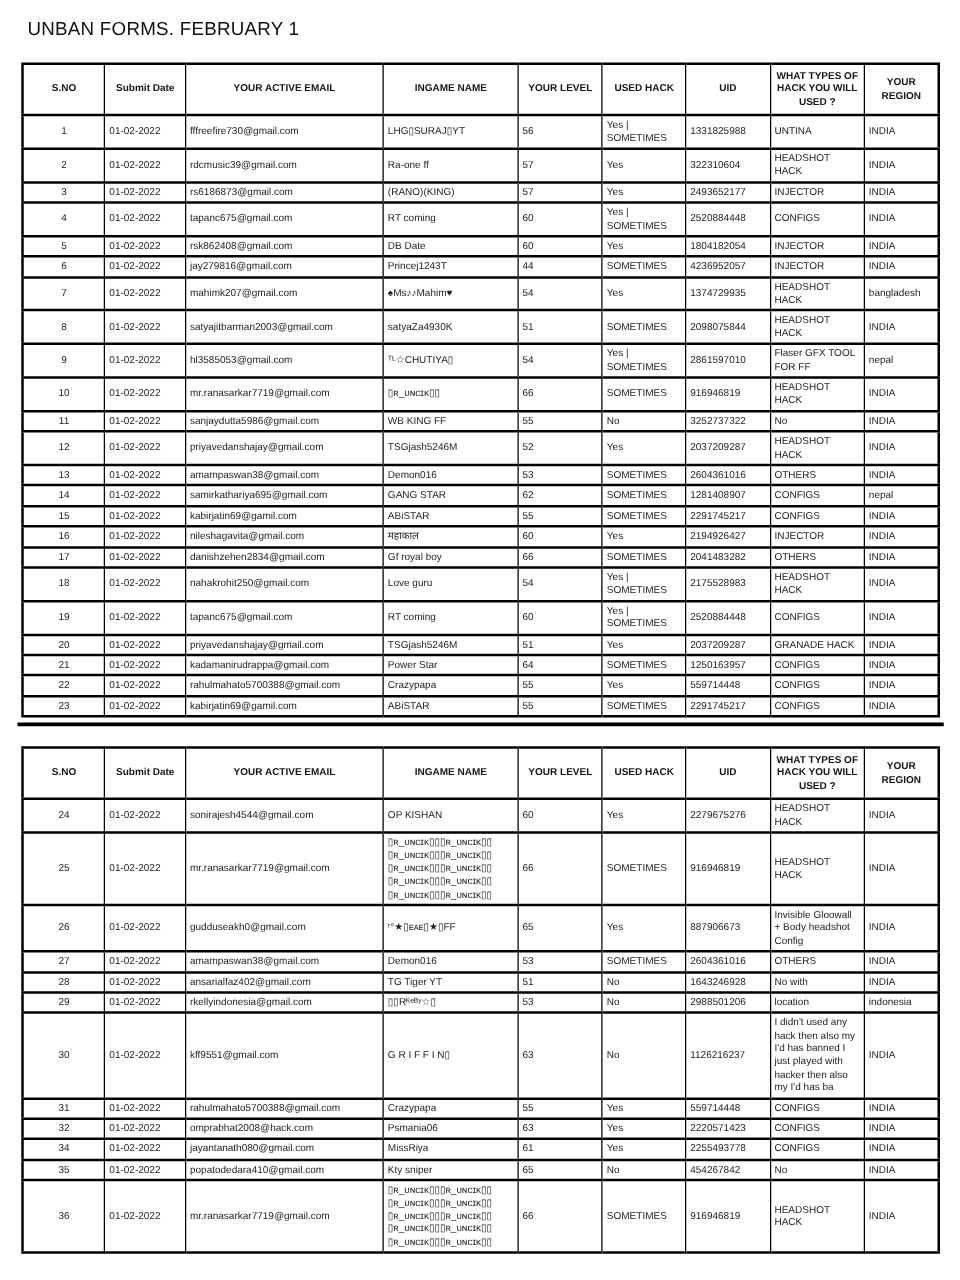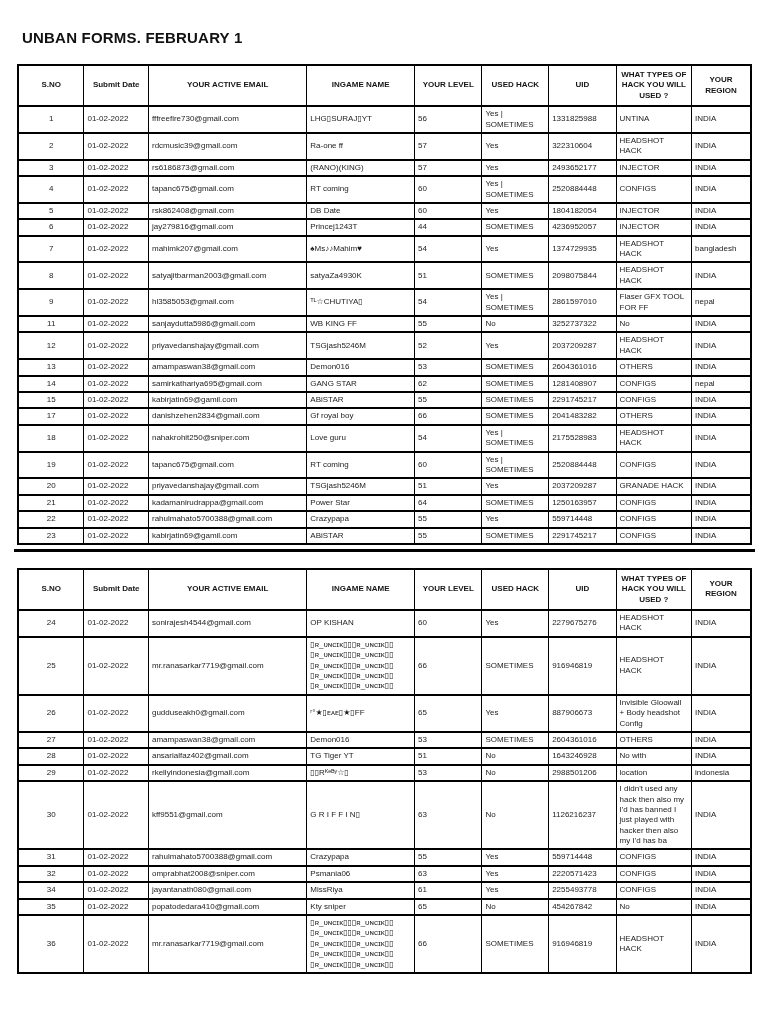--- a/index.html
+++ b/index.html
@@ -1,22 +1,22 @@
 <!DOCTYPE html>
 <html><head>
 <meta charset="utf-8">
 <style>
   html,body{margin:0;padding:0;}
   body{
     width:768px;height:1024px;overflow:hidden;background:#ffffff;
     font-family:"Liberation Sans","DejaVu Sans",sans-serif;color:#1c1c1c;
   }
   .page-title{
-    font-size:15px;font-weight:700;color:#111;
-    margin:29px 0 18px 22px;letter-spacing:.2px;
+    font-size:15px;font-weight:400;color:#111;
+    margin:15px 0 18px 22px;letter-spacing:.2px;
   }
   table.unban-table{
     width:735px;margin-left:17px;border-collapse:collapse;table-layout:fixed;
     font-size:8px;border:2px solid #000;
   }
   table.unban-table th,
   table.unban-table td{
     border:1px solid #000;border-top-width:2px;border-bottom-width:2px;
     padding:2px 3px;vertical-align:middle;overflow:hidden;word-wrap:break-word;
     line-height:1.3;
@@ -158,20 +158,31 @@
           <td class="col-email">hl3585053@gmail.com</td>
           <td class="col-ingame-name">ᵀᴸ☆CHUTIYA▯</td>
           <td class="col-level">54</td>
           <td class="col-used-hack">Yes |
 SOMETIMES</td>
           <td class="col-uid">2861597010</td>
           <td class="col-hack-type">Flaser GFX TOOL FOR FF</td>
           <td class="col-region">nepal</td>
         </tr>
         <tr>
+          <td class="col-sno">10</td>
+          <td class="col-submit-date">01-02-2022</td>
+          <td class="col-email">mr.ranasarkar7719@gmail.com</td>
+          <td class="col-ingame-name">▯ʀ_ᴜɴᴄɪᴋ▯▯</td>
+          <td class="col-level">66</td>
+          <td class="col-used-hack">SOMETIMES</td>
+          <td class="col-uid">916946819</td>
+          <td class="col-hack-type">HEADSHOT HACK</td>
+          <td class="col-region">INDIA</td>
+        </tr>
+        <tr>
           <td class="col-sno">11</td>
           <td class="col-submit-date">01-02-2022</td>
           <td class="col-email">sanjaydutta5986@gmail.com</td>
           <td class="col-ingame-name">WB KING FF</td>
           <td class="col-level">55</td>
           <td class="col-used-hack">No</td>
           <td class="col-uid">3252737322</td>
           <td class="col-hack-type">No</td>
           <td class="col-region">INDIA</td>
         </tr>
@@ -213,34 +224,45 @@
           <td class="col-submit-date">01-02-2022</td>
           <td class="col-email">kabirjatin69@gamil.com</td>
           <td class="col-ingame-name">ABiSTAR</td>
           <td class="col-level">55</td>
           <td class="col-used-hack">SOMETIMES</td>
           <td class="col-uid">2291745217</td>
           <td class="col-hack-type">CONFIGS</td>
           <td class="col-region">INDIA</td>
         </tr>
         <tr>
+          <td class="col-sno">16</td>
+          <td class="col-submit-date">01-02-2022</td>
+          <td class="col-email">nileshagavita@gmail.com</td>
+          <td class="col-ingame-name">महाकाल</td>
+          <td class="col-level">60</td>
+          <td class="col-used-hack">Yes</td>
+          <td class="col-uid">2194926427</td>
+          <td class="col-hack-type">INJECTOR</td>
+          <td class="col-region">INDIA</td>
+        </tr>
+        <tr>
           <td class="col-sno">17</td>
           <td class="col-submit-date">01-02-2022</td>
           <td class="col-email">danishzehen2834@gmail.com</td>
           <td class="col-ingame-name">Gf royal boy</td>
           <td class="col-level">66</td>
           <td class="col-used-hack">SOMETIMES</td>
           <td class="col-uid">2041483282</td>
           <td class="col-hack-type">OTHERS</td>
           <td class="col-region">INDIA</td>
         </tr>
         <tr>
           <td class="col-sno">18</td>
           <td class="col-submit-date">01-02-2022</td>
-          <td class="col-email">nahakrohit250@sniper.com</td>
+          <td class="col-email">nahakrohit250@gmail.com</td>
           <td class="col-ingame-name">Love guru</td>
           <td class="col-level">54</td>
           <td class="col-used-hack">Yes |
 SOMETIMES</td>
           <td class="col-uid">2175528983</td>
           <td class="col-hack-type">HEADSHOT HACK</td>
           <td class="col-region">INDIA</td>
         </tr>
         <tr>
           <td class="col-sno">19</td>
@@ -417,21 +439,21 @@
           <td class="col-ingame-name">Crazypapa</td>
           <td class="col-level">55</td>
           <td class="col-used-hack">Yes</td>
           <td class="col-uid">559714448</td>
           <td class="col-hack-type">CONFIGS</td>
           <td class="col-region">INDIA</td>
         </tr>
         <tr>
           <td class="col-sno">32</td>
           <td class="col-submit-date">01-02-2022</td>
-          <td class="col-email">omprabhat2008@sniper.com</td>
+          <td class="col-email">omprabhat2008@hack.com</td>
           <td class="col-ingame-name">Psmania06</td>
           <td class="col-level">63</td>
           <td class="col-used-hack">Yes</td>
           <td class="col-uid">2220571423</td>
           <td class="col-hack-type">CONFIGS</td>
           <td class="col-region">INDIA</td>
         </tr>
         <tr>
           <td class="col-sno">34</td>
           <td class="col-submit-date">01-02-2022</td>

